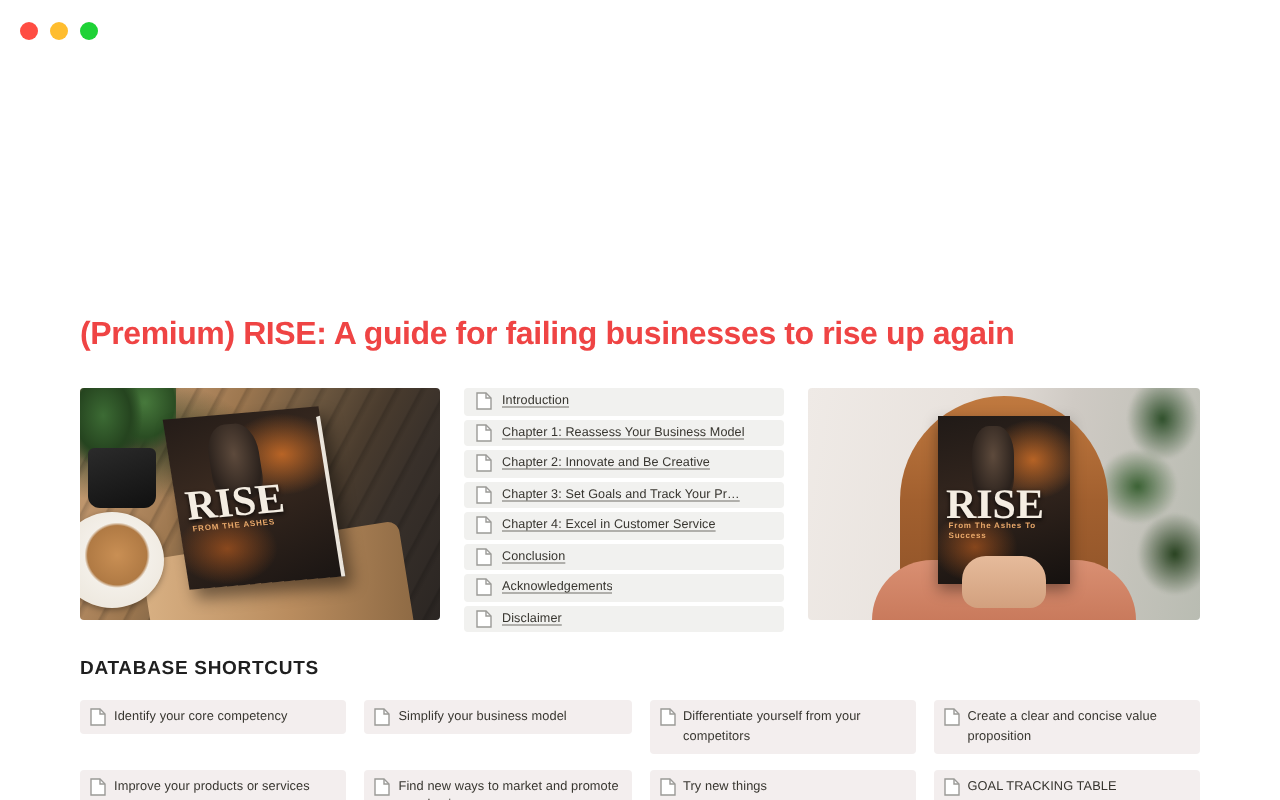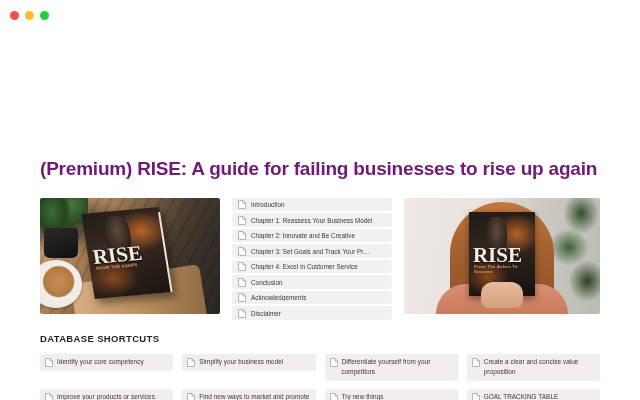--- a/index.html
+++ b/index.html
@@ -34,24 +34,24 @@
   .light.yellow { background: #ffbd2e; }
   .light.green  { background: #1ed236; }
 
   
   .page {
     padding: 0 40px;
     box-sizing: border-box;
   }
 
   .page-title {
-    font-size: 19px;
+    font-size: 16px;
     font-weight: bold;
     letter-spacing: -0.2px;
-    color: #701a75;
+    color: #ef4444;
     margin: 0;
     padding-top: 128px;
     line-height: 1.2;
   }
 
   
   .hero {
     display: flex;
     align-items: flex-start;
     gap: 12px;

